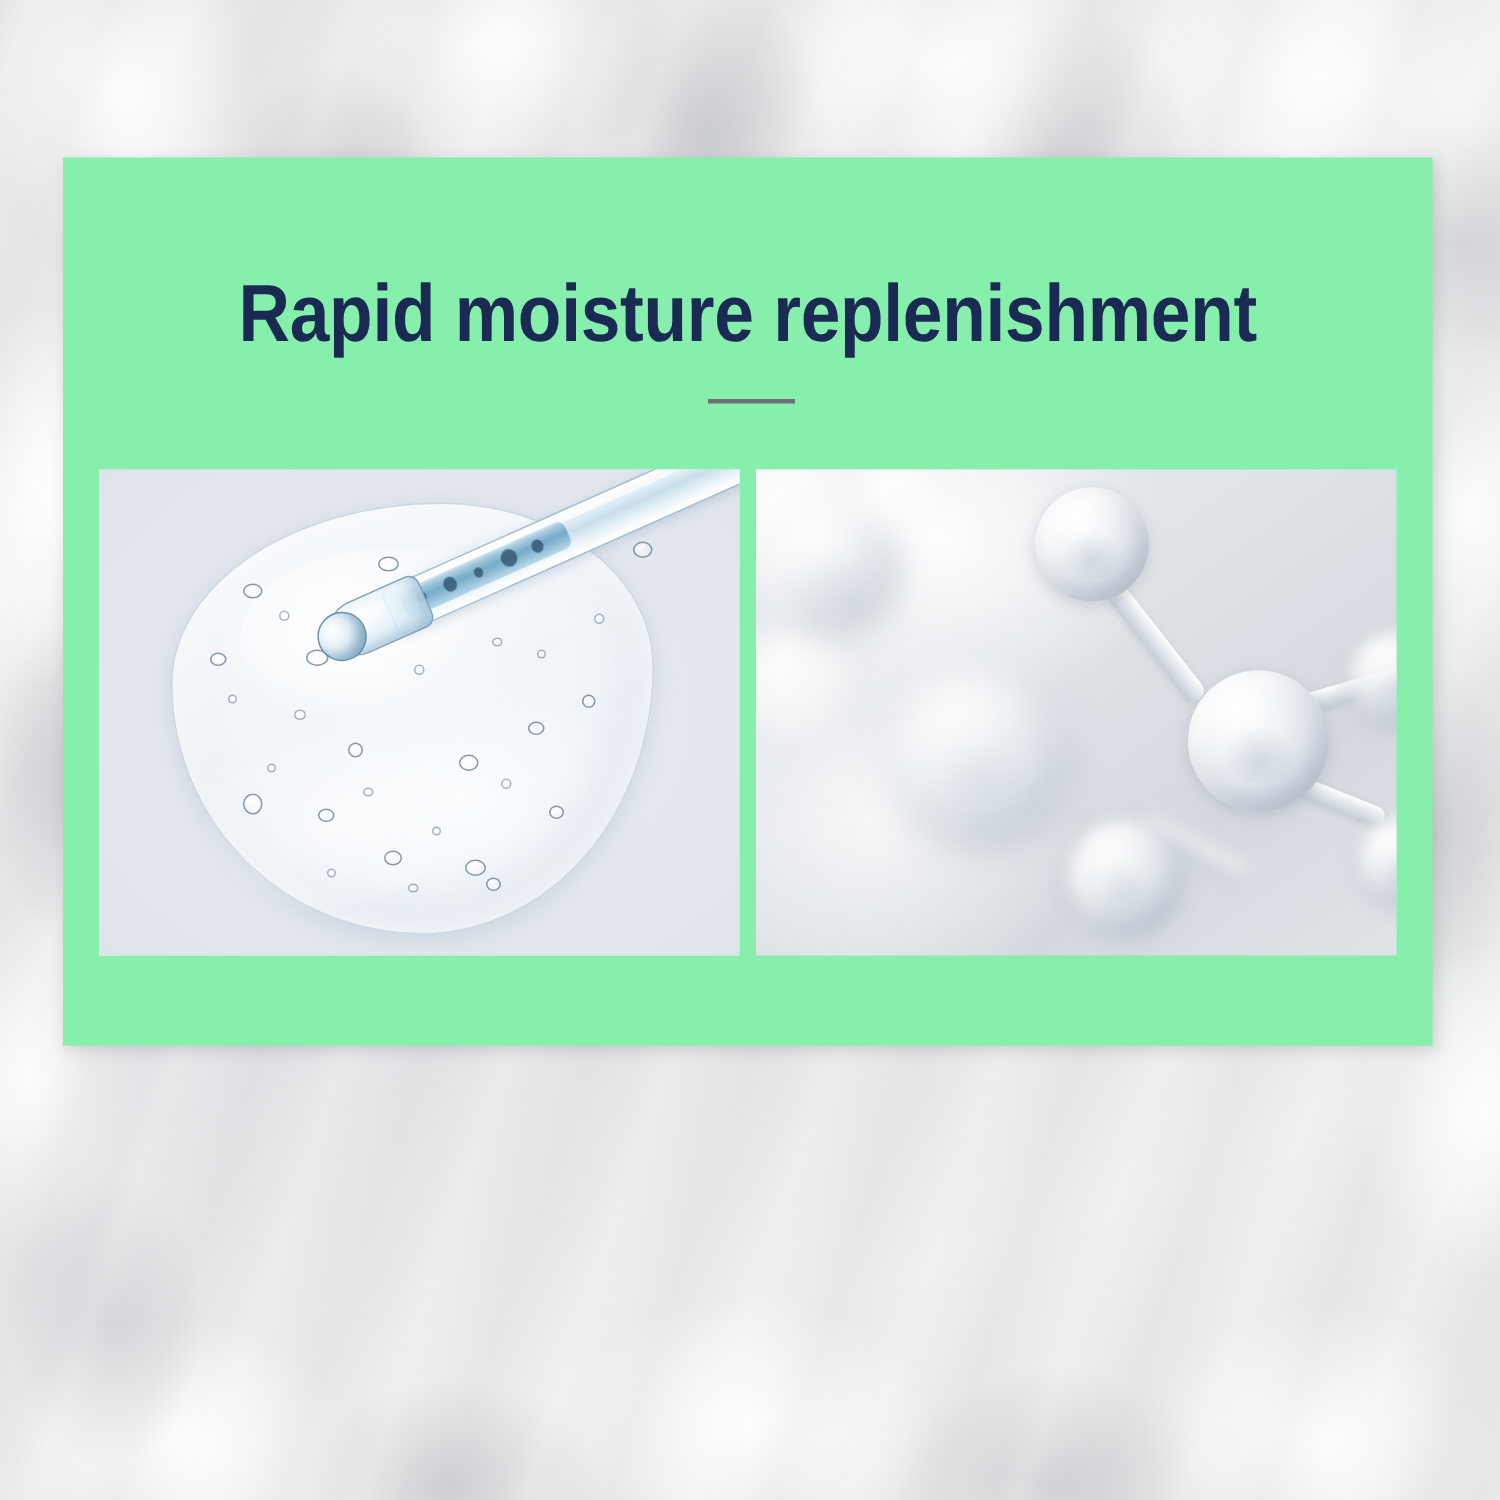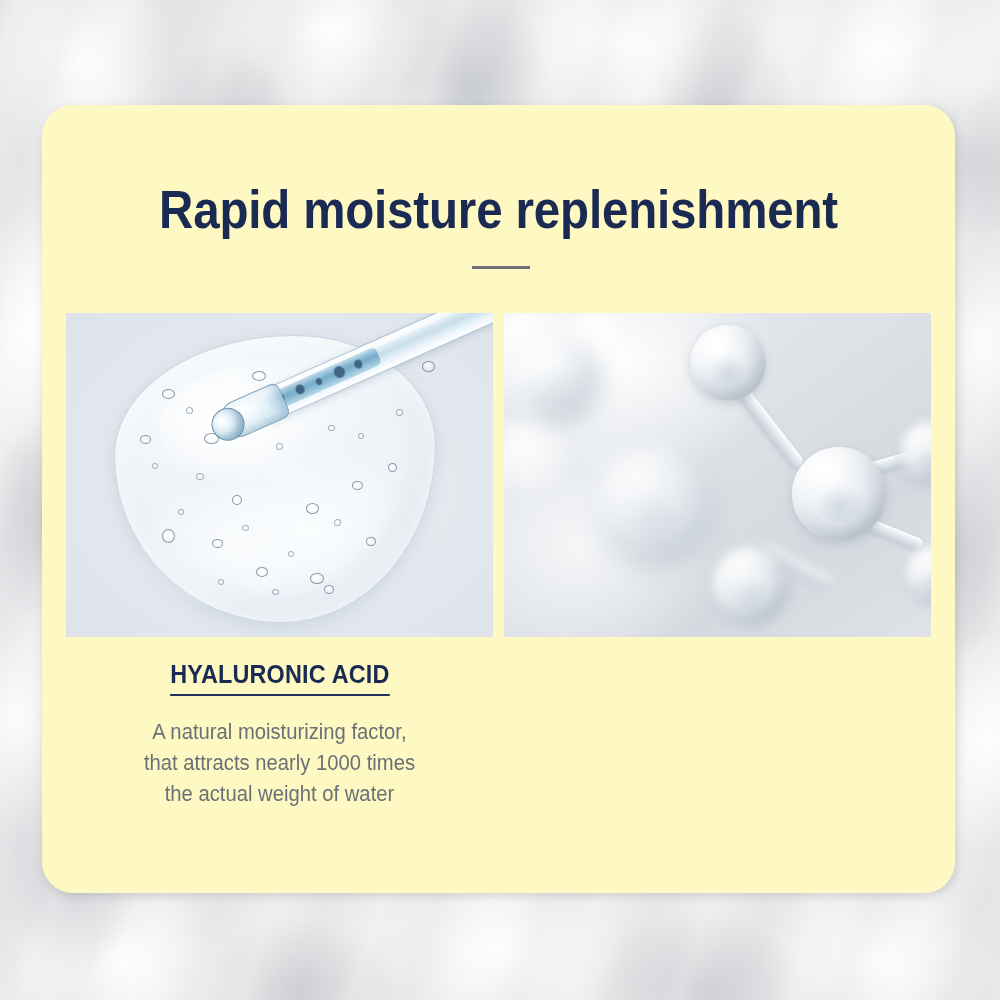--- a/index.html
+++ b/index.html
@@ -63,24 +63,23 @@
         rgba(255,255,255,0) 104px);
     opacity: .55;
   }
 
   
   .card {
     position: absolute;
     left: 42px;
     top: 105px;
     width: 913px;
-    height: 788px;
-    background: #fef9c3;
+    height: 592px;
+    background: #86efac;
     box-shadow: 2px 3px 9px rgba(90,95,105,.22);
-    border-radius: 31px;
   }
 
   
   .headline {
     position: absolute;
     left: 0;
     top: 73px;
     width: 913px;
     text-align: center;
     font-family: "Liberation Sans Narrow", "Liberation Sans", sans-serif;
@@ -398,28 +397,20 @@
               <div class="pip-liq-spot" style="left:30px; top:4px;  width:9px;  height:10px;"></div>
               <div class="pip-liq-spot" style="left:52px; top:6px;  width:6px;  height:7px;"></div>
               <div class="pip-liq-spot" style="left:72px; top:3px;  width:11px; height:12px;"></div>
               <div class="pip-liq-spot" style="left:94px; top:5px;  width:8px;  height:9px;"></div>
             </div>
             <div class="pip-tip"></div>
             <div class="pip-bulb"></div>
           </div>
         </div>
 
-        <div class="caption">
-          <div class="ingredient-name">HYALURONIC ACID</div>
-          <div class="ingredient-desc">
-            <span>A natural moisturizing factor,</span>
-            <span>that attracts nearly 1000 times</span>
-            <span>the actual weight of water</span>
-          </div>
-        </div>
       </div>
 
       <div class="col">
 
         <div class="photo photo-molecule">
 
           <div class="bokeh" style="left:-26px; top:-14px; width:96px;  height:96px;"></div>
           <div class="bokeh" style="left:6px;   top:36px;  width:70px;  height:70px;"></div>
           <div class="bokeh" style="left:-14px; top:104px; width:78px;  height:78px;"></div>
           <div class="bokeh" style="left:62px;  top:-6px;  width:60px;  height:60px;"></div>

